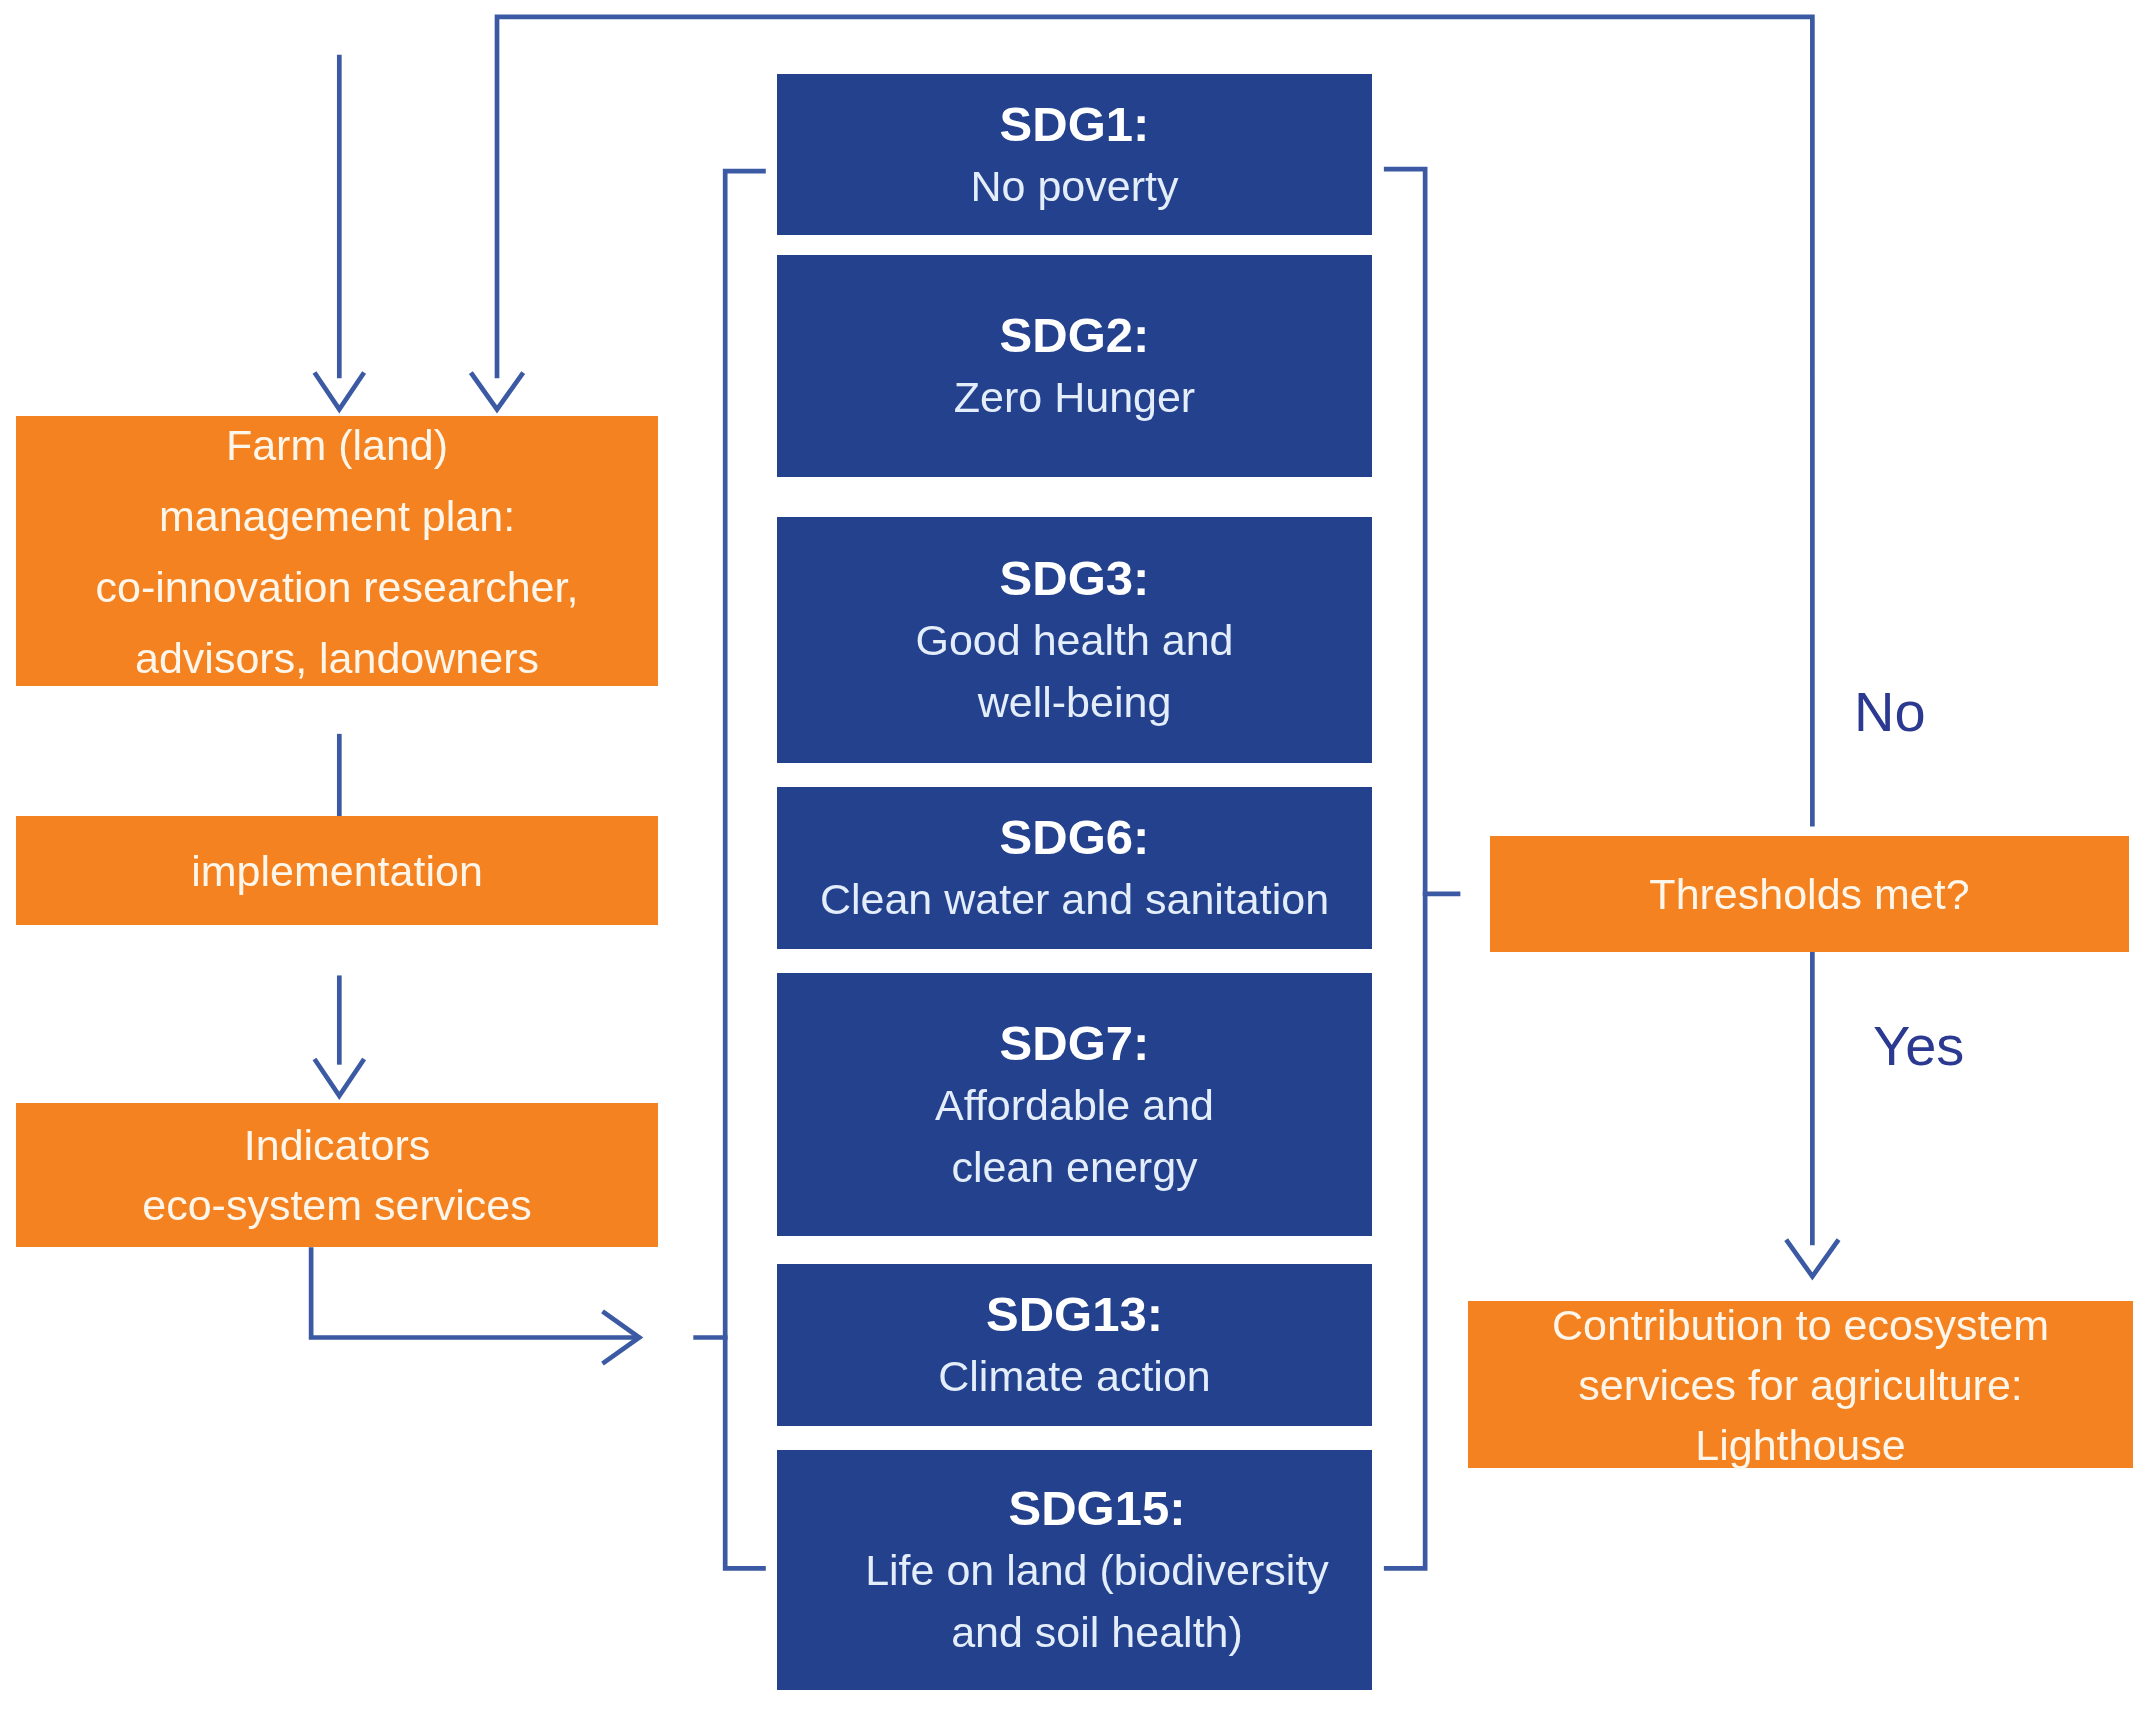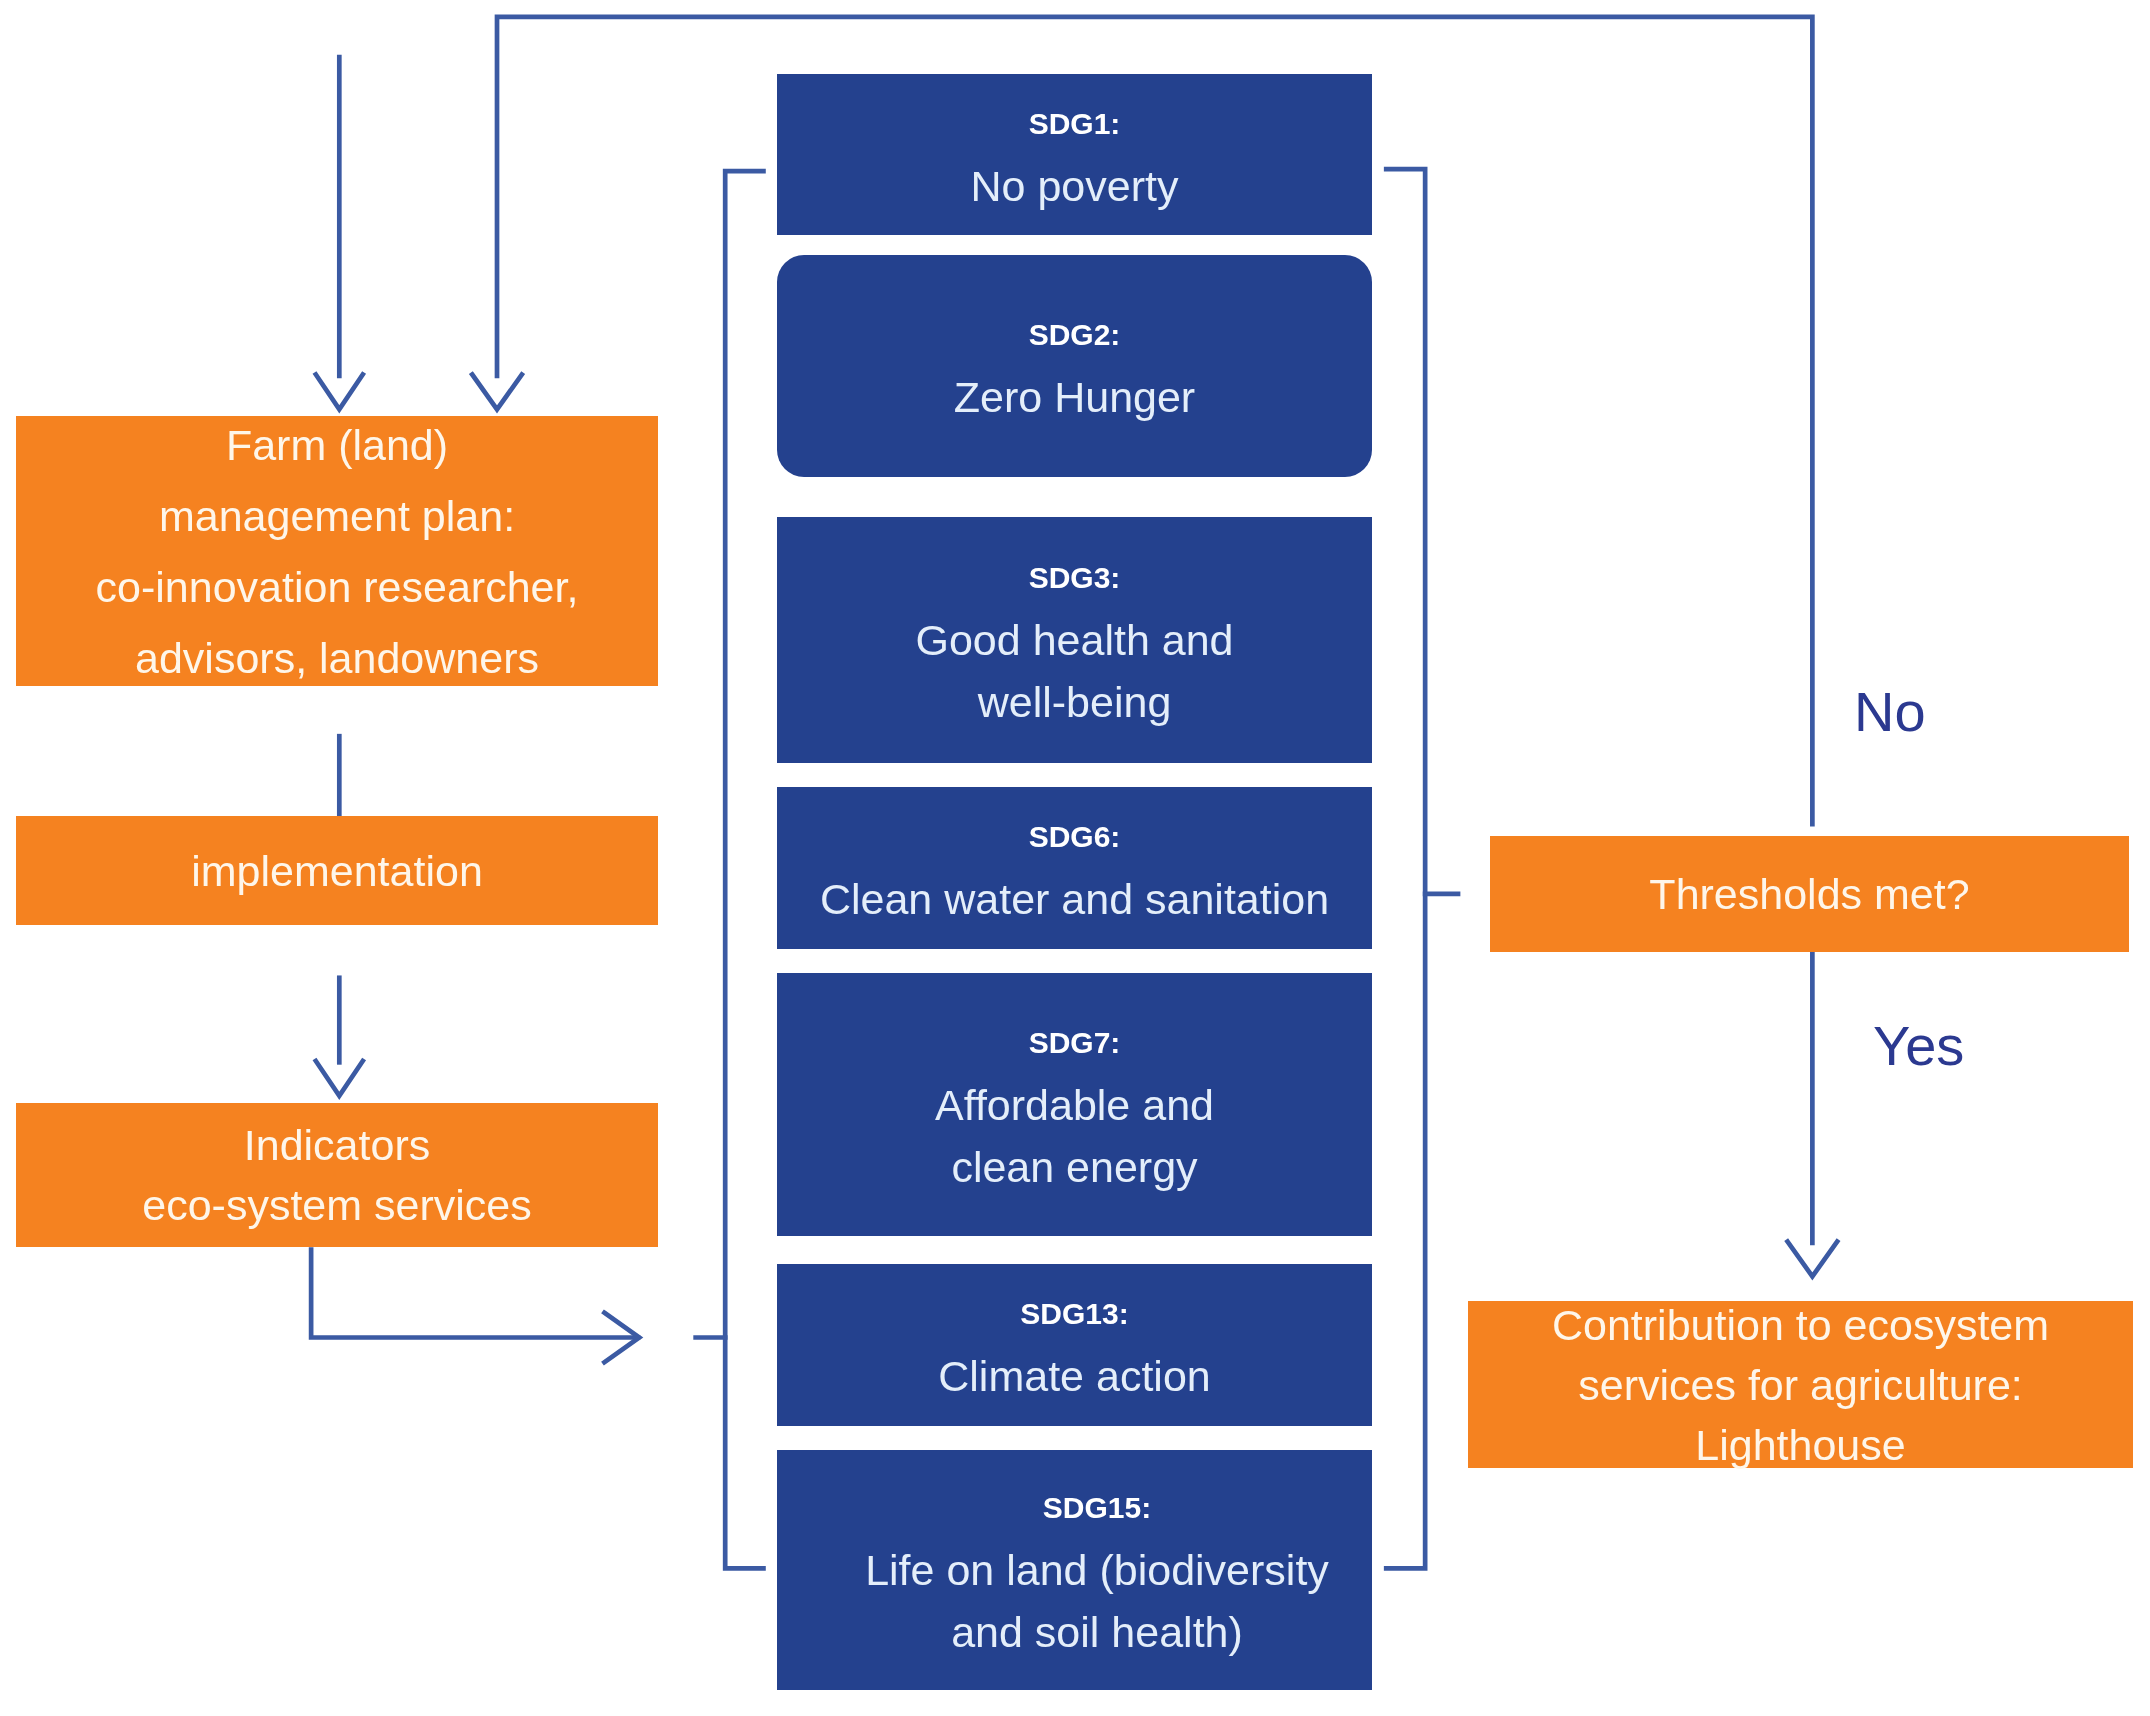--- a/index.html
+++ b/index.html
@@ -44,38 +44,38 @@
   }
   .navy-box{
     background:var(--navy);
     color:var(--sdg-text);
     font-size:43px;
     line-height:62px;
   }
   .navy-box .sdg-heading{
     color:#FFFFFF;
     font-weight:bold;
-    font-size:30px;
+    font-size:49px;
     display:block;
   }
   .line{display:block;}
   .edge-label{
     position:absolute;
     color:var(--label);
     font-size:56px;
     font-weight:400;
   }
   
   #farm-box{left:16px;top:416px;width:642px;height:270px;gap:11px;}
   #implementation-box{left:16px;top:816px;width:642px;height:109px;}
   #indicators-box{left:16px;top:1103px;width:642px;height:144px;text-align:center;}
   
   .sdg{left:777px;width:595px;}
   #sdg1-box{top:74px;height:161px;}
-  #sdg2-box{top:255px;height:222px;border-radius:27px;}
+  #sdg2-box{top:255px;height:222px;}
   #sdg3-box{top:517px;height:246px;}
   #sdg6-box{top:787px;height:162px;}
   #sdg7-box{top:973px;height:263px;}
   #sdg13-box{top:1264px;height:162px;}
   #sdg15-box{top:1450px;height:240px;padding-left:45px;}
   
   #thresholds-box{left:1490px;top:836px;width:639px;height:116px;}
   #contribution-box{left:1468px;top:1301px;width:665px;height:167px;text-align:center;}
   #no-label{left:1854px;top:679px;}
   #yes-label{left:1873px;top:1013px;}

